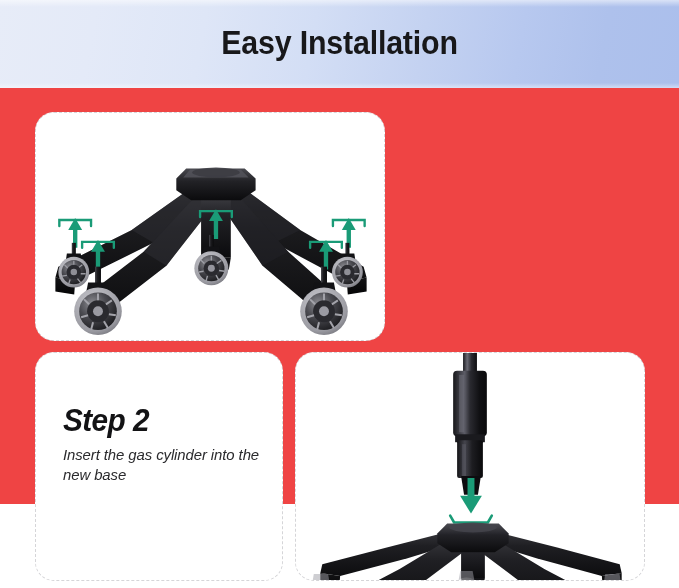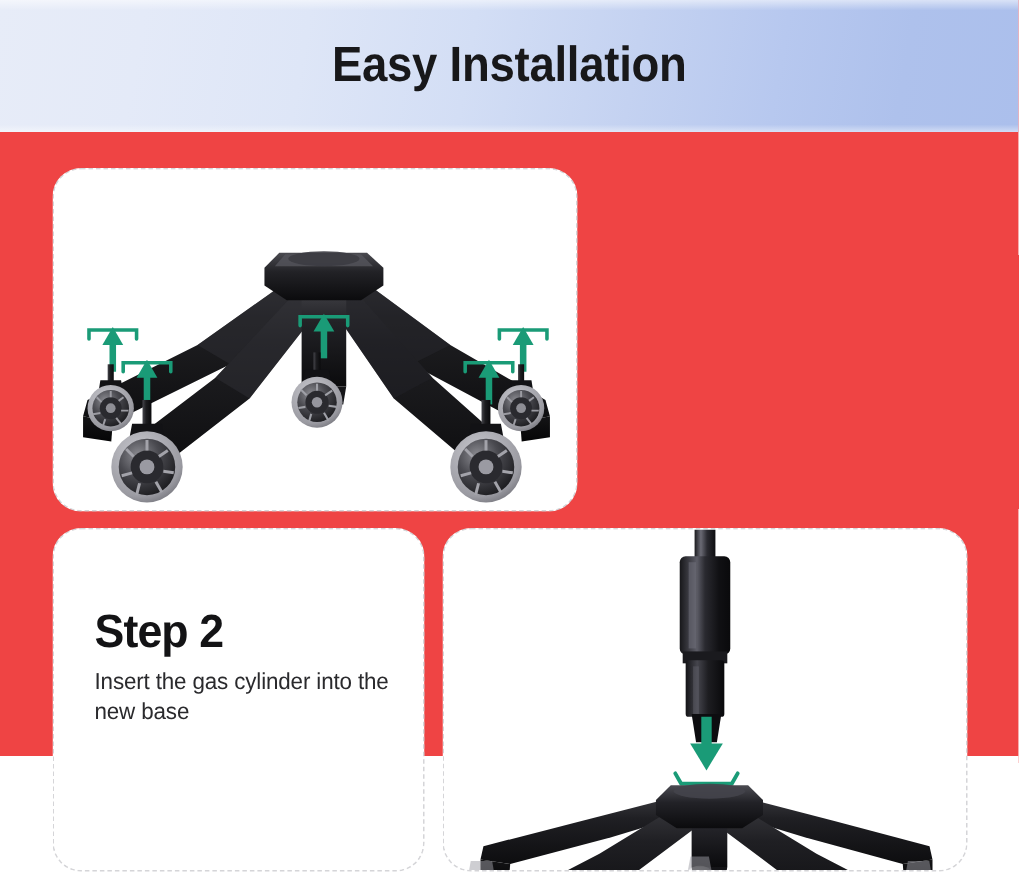--- a/index.html
+++ b/index.html
@@ -100,21 +100,21 @@
   .step-body {
     font-family: "Liberation Sans", sans-serif;
     font-size: 15.4px;
     font-weight: normal;
     color: #2a2a2d;
     line-height: 1.28;
     letter-spacing: -0.1px;
     transform: scaleX(0.97);
     transform-origin: left center;
   }
-  #card-step2 .step-text { top: 52px; left: 27px; }
+  #card-step2 .step-text { top: 52px; left: 27px; font-style: italic; }
 
   
   .illus { position: absolute; left: 0; top: 0; width: 100%; height: 100%; }
   .illus svg { display: block; width: 100%; height: 100%; }
 </style>
 </head>
 <body>
 
 <div id="page">
 

